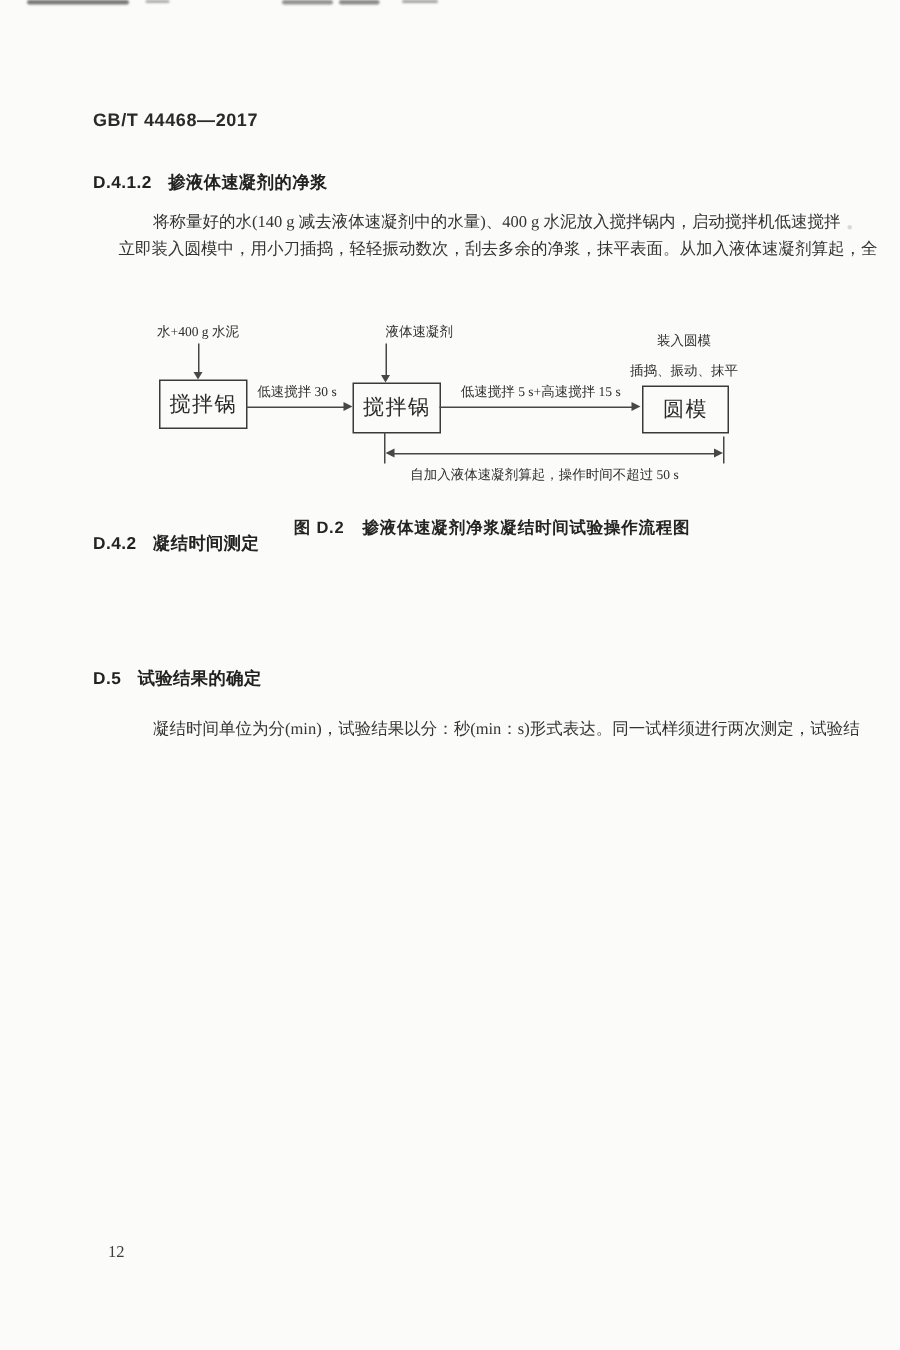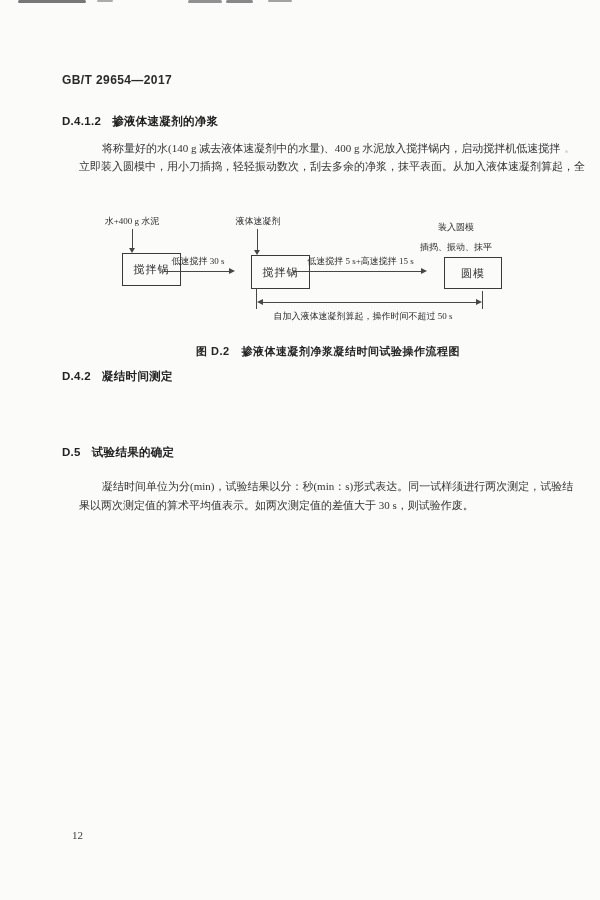--- a/index.html
+++ b/index.html
@@ -40,21 +40,21 @@
   .bline.last{text-align:left;text-align-last:left;}
   .ind{text-indent:23px;}
   .p2 .bline{height:18.5px;line-height:18.5px;}
   .p3 .bline{height:19px;line-height:19px;}
 
   
   .fc-label{position:absolute;font-size:9px;color:#2e2e2e;text-align:center;line-height:11px;white-space:nowrap;}
   .fc-box{
     position:absolute;border:1.5px solid #3a3a3a;background:#fbfbfa;
     display:flex;align-items:center;justify-content:center;
-    font-size:11px;color:#2b2b2b;letter-spacing:1px;margin-left:16px;
+    font-size:14px;color:#2b2b2b;letter-spacing:1px;
   }
   .vline{position:absolute;width:1px;background:#474747;}
   .hline{position:absolute;height:1px;background:#474747;}
   .tri{position:absolute;width:0;height:0;border-style:solid;}
   .tri-down{border-width:5px 3.5px 0 3.5px;border-color:#474747 transparent transparent transparent;}
   .tri-right{border-width:3.5px 0 3.5px 6px;border-color:transparent transparent transparent #474747;}
   .tri-left{border-width:3.5px 6px 3.5px 0;border-color:transparent #474747 transparent transparent;}
 
   .fig-caption{
     position:absolute;left:70px;top:344px;width:480px;text-align:center;
@@ -70,37 +70,37 @@
 <div class="page">
 
   <div class="smudge sm1"></div>
   <div class="smudge sm2"></div>
   <div class="smudge sm3"></div>
   <div class="smudge sm4"></div>
   <div class="smudge sm5"></div>
   <div class="speck" style="left:565px;top:150px;width:3px;height:3px;"></div>
   <div class="speck" style="left:556px;top:162px;width:2px;height:2px;"></div>
 
-  <div class="std-code">GB/T 29654—2017</div>
+  <div class="std-code">GB/T 44468—2017</div>
 
   <div class="heading" style="top:114px;">
     <span>D.4.1.2</span><span class="ht">掺液体速凝剂的净浆</span>
   </div>
   <div class="para" style="top:139px;">
     <div class="bline ind">将称量好的水(140 g 减去液体速凝剂中的水量)、400 g 水泥放入搅拌锅内，启动搅拌机低速搅拌</div>
     <div class="bline">立即装入圆模中，用小刀插捣，轻轻振动数次，刮去多余的净浆，抹平表面。从加入液体速凝剂算起，全</div>
   </div>
 
   <div>
 
     <div class="fc-label" style="left:88px;top:216px;width:88px;">水+400 g 水泥</div>
     <div class="vline" style="left:132px;top:229px;height:20px;"></div>
     <div class="tri tri-down" style="left:129px;top:248px;"></div>
 
-    <div class="fc-label" style="left:214px;top:216px;width:88px;">液体速凝剂</div>
+    <div class="fc-label" style="left:214px;top:216px;width:88px;text-align:right;">液体速凝剂</div>
     <div class="vline" style="left:257px;top:229px;height:22px;"></div>
     <div class="tri tri-down" style="left:254px;top:250px;"></div>
 
     <div class="fc-box" style="left:106px;top:253px;width:57px;height:31px;">搅拌锅</div>
     <div class="fc-box" style="left:235px;top:255px;width:57px;height:32px;">搅拌锅</div>
     <div class="fc-box" style="left:428px;top:257px;width:56px;height:30px;">圆模</div>
 
     <div class="fc-label" style="left:158px;top:256px;width:80px;">低速搅拌 30 s</div>
     <div class="hline" style="left:164px;top:271px;width:66px;"></div>
     <div class="tri tri-right" style="left:229px;top:268px;"></div>
@@ -117,27 +117,26 @@
     <div class="hline" style="left:262px;top:302px;width:215px;"></div>
     <div class="tri tri-left" style="left:257px;top:299px;"></div>
     <div class="tri tri-right" style="left:476px;top:299px;"></div>
     <div class="fc-label" style="left:240px;top:311px;width:246px;">自加入液体速凝剂算起，操作时间不超过 50 s</div>
   </div>
 
   <div class="fig-caption">
     <span class="fl">图 D.2</span><span>掺液体速凝剂净浆凝结时间试验操作流程图</span>
   </div>
 
-  <div class="heading" style="top:369px;">
+  <div class="heading" style="top:355px;">
     <span>D.4.2</span><span class="ht">凝结时间测定</span>
   </div>
 
   <div class="heading" style="top:445px;text-align:center;">
     <span>D.5</span><span class="ht">试验结果的确定</span>
   </div>
   <div class="para p3" style="top:477px;">
     <div class="bline ind">凝结时间单位为分(min)，试验结果以分：秒(min：s)形式表达。同一试样须进行两次测定，试验结</div>
-    <div class="bline last">果以两次测定值的算术平均值表示。如两次测定值的差值大于 30 s，则试验作废。</div>
   </div>
 
   <div class="pagenum">12</div>
 
 </div>
 
 </body></html>

